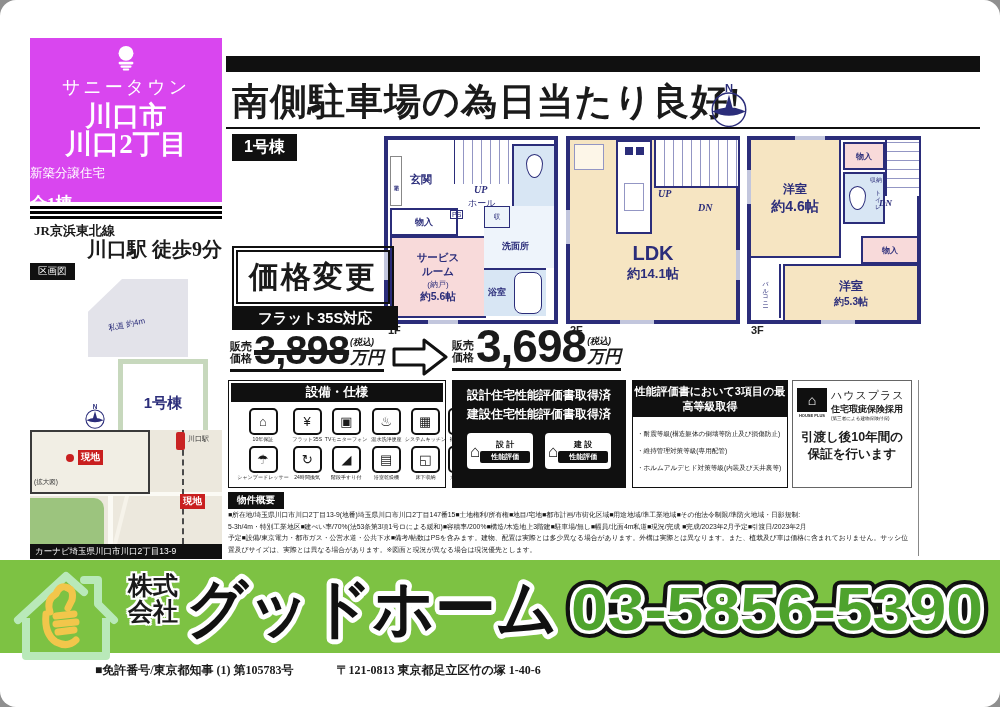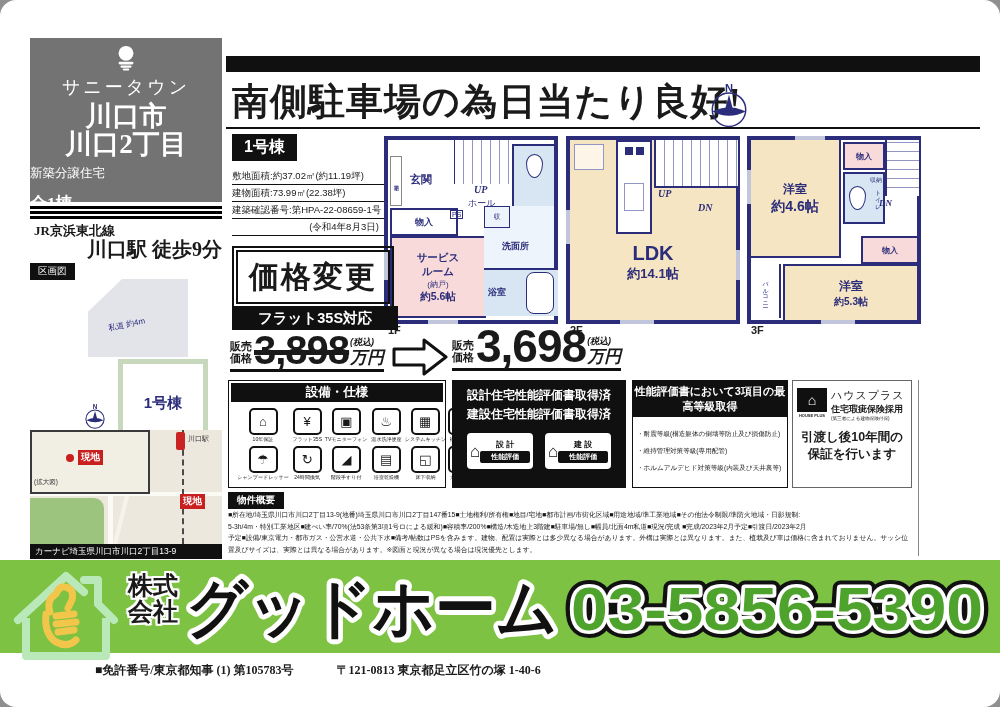--- a/index.html
+++ b/index.html
@@ -1,20 +1,20 @@
 <!DOCTYPE html>
 <html><head>
 <meta charset="utf-8">
 <style>
   html,body{margin:0;padding:0;background:#8f8f8f;font-family:"Liberation Sans","DejaVu Sans",sans-serif;}
   #flyer{position:relative;width:1000px;height:707px;background:#ffffff;border-radius:16px;overflow:hidden;margin:0 auto;color:#1a1a1a;}
   .abs{position:absolute;}
 
   
-  .brand-box{left:30px;top:38px;width:192px;height:164px;background:#737373;color:#fff;text-align:center;}
+  .brand-box{left:30px;top:38px;width:192px;height:164px;background:#d946ef;color:#fff;text-align:center;}
   .brand-lamp{margin:7px auto 0;}
   .brand-project{font-size:18px;letter-spacing:3px;font-family:"Liberation Serif",serif;}
   .brand-city{font-size:27px;font-weight:bold;font-family:"Liberation Serif",serif;line-height:1.12;margin-top:2px;}
   .brand-district{font-size:27px;font-weight:bold;font-family:"Liberation Serif",serif;line-height:1.0;}
   .brand-bottom{display:flex;justify-content:center;align-items:baseline;gap:10px;margin-top:7px;flex-direction:column;}
   .brand-type{font-size:12.5px;font-family:"Liberation Serif",serif;}
   .brand-count{font-size:17px;font-weight:bold;font-family:"Liberation Serif",serif;}
   .triple-lines{left:30px;top:206px;width:192px;height:13px;
     background:linear-gradient(#000 0 3px,#fff 3px 5px,#000 5px 8px,#fff 8px 10px,#000 10px 13px);}
   .rail-line{left:34px;top:222px;font-size:13px;font-weight:bold;font-family:"Liberation Serif",serif;}
@@ -190,26 +190,20 @@
   <div class="abs top-bar"></div>
   <div class="abs headline">南側駐車場の為日当たり良好!</div>
   <div class="abs headline-rule"></div>
   <svg class="abs compass" width="46" height="52" viewBox="0 0 48 56">
     <circle cx="24" cy="32" r="18" fill="none" stroke="#2b2d7a" stroke-width="1.6"></circle>
     <text x="24" y="13" text-anchor="middle" font-size="12" fill="#2b2d7a" font-weight="bold">N</text>
     <polygon points="24,16 18,38 24,33 30,38" fill="#2b2d7a"></polygon>
     <path d="M6,34 Q24,25 42,34 Q24,43 6,34 Z" fill="#2b2d7a"></path>
   </svg>
   <div class="abs unit-badge">1号棟</div>
-  <div class="abs specs">
-    <div class="spec-line">敷地面積:約37.02㎡(約11.19坪)</div>
-    <div class="spec-line">建物面積:73.99㎡(22.38坪)</div>
-    <div class="spec-line">建築確認番号:第HPA-22-08659-1号</div>
-    <div class="spec-line right">(令和4年8月3日)</div>
-  </div>
 
   <div class="plan plan1">
     <div class="abs stairs" style="left:66px;top:0;width:56px;height:44px;border-left:1.5px solid #2b2d7a;"></div>
     <div class="abs" style="left:124px;top:4px;width:40px;height:60px;background:#d8e6f4;border:2px solid #2b2d7a;">
       <div class="wc-bowl" style="margin:8px auto 0;"></div>
     </div>
     <div class="abs" style="left:2px;top:16px;width:10px;height:48px;border:1px solid #888;writing-mode:vertical-rl;font-size:5.5px;text-align:center;color:#2b2d7a;">下足箱</div>
     <div class="abs room-label" style="left:22px;top:32px;font-size:11px;">玄関</div>
     <div class="abs updn" style="left:86px;top:44px;">UP</div>
     <div class="abs room-label" style="left:80px;top:57px;font-size:9px;font-weight:normal;">ホール</div>
@@ -218,21 +212,21 @@
     <div class="abs" style="left:2px;top:96px;width:92px;height:78px;background:#f8dada;border:2px solid #2b2d7a;display:flex;flex-direction:column;align-items:center;justify-content:center;">
       <div class="room-label" style="font-size:10.5px;">サービス</div>
       <div class="room-label" style="font-size:10.5px;">ルーム</div>
       <div class="room-label" style="font-size:8px;font-weight:normal;">(納戸)</div>
       <div class="room-label" style="font-size:10.5px;">約5.6帖</div>
     </div>
     <div class="abs" style="left:96px;top:66px;width:70px;height:62px;background:#eef4fb;">
       <div class="abs" style="left:0;top:0;width:24px;height:20px;border:1px solid #2b2d7a;font-size:7px;color:#2b2d7a;text-align:center;line-height:20px;">収</div>
       <div class="room-label" style="position:absolute;left:18px;top:34px;font-size:9px;">洗面所</div>
     </div>
-    <div class="abs" style="left:96px;top:128px;width:74px;height:46px;background:#d8e6f4;border-top:2px solid #2b2d7a;">
+    <div class="abs" style="left:96px;top:128px;width:62px;height:46px;background:#d8e6f4;border-top:2px solid #2b2d7a;">
       <div class="room-label" style="position:absolute;left:4px;top:16px;font-size:9px;">浴室</div>
       <div class="tub" style="position:absolute;right:4px;top:2px;"></div>
     </div>
     <div class="win" style="left:-4px;top:110px;width:4px;height:30px;"></div>
     <div class="win" style="left:40px;bottom:-4px;width:30px;height:4px;"></div>
   </div>
   <div class="plan-label pl1">1F</div>
 
   <div class="plan plan2" style="background:#f6e5c2;">
     <div class="abs" style="left:4px;top:4px;width:28px;height:24px;border:1.5px solid #9396c4;background:#fdf6e8;"></div>

